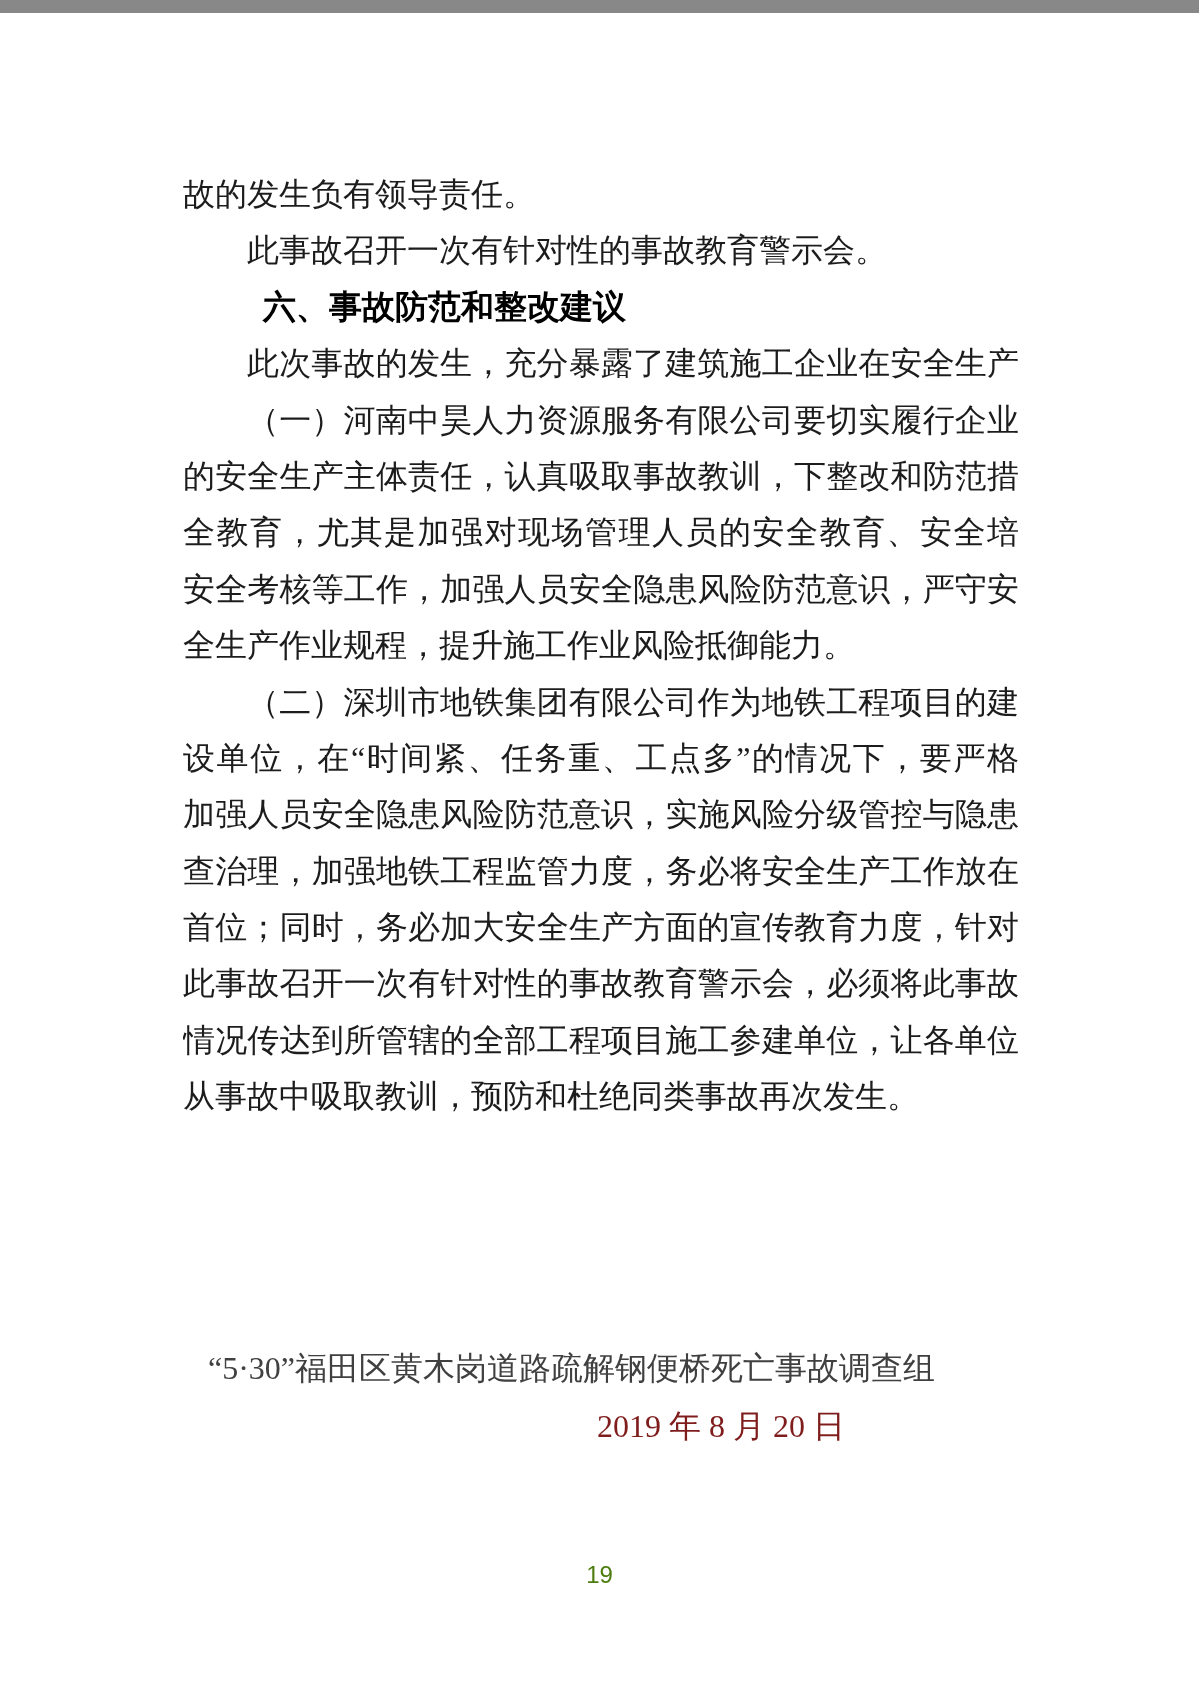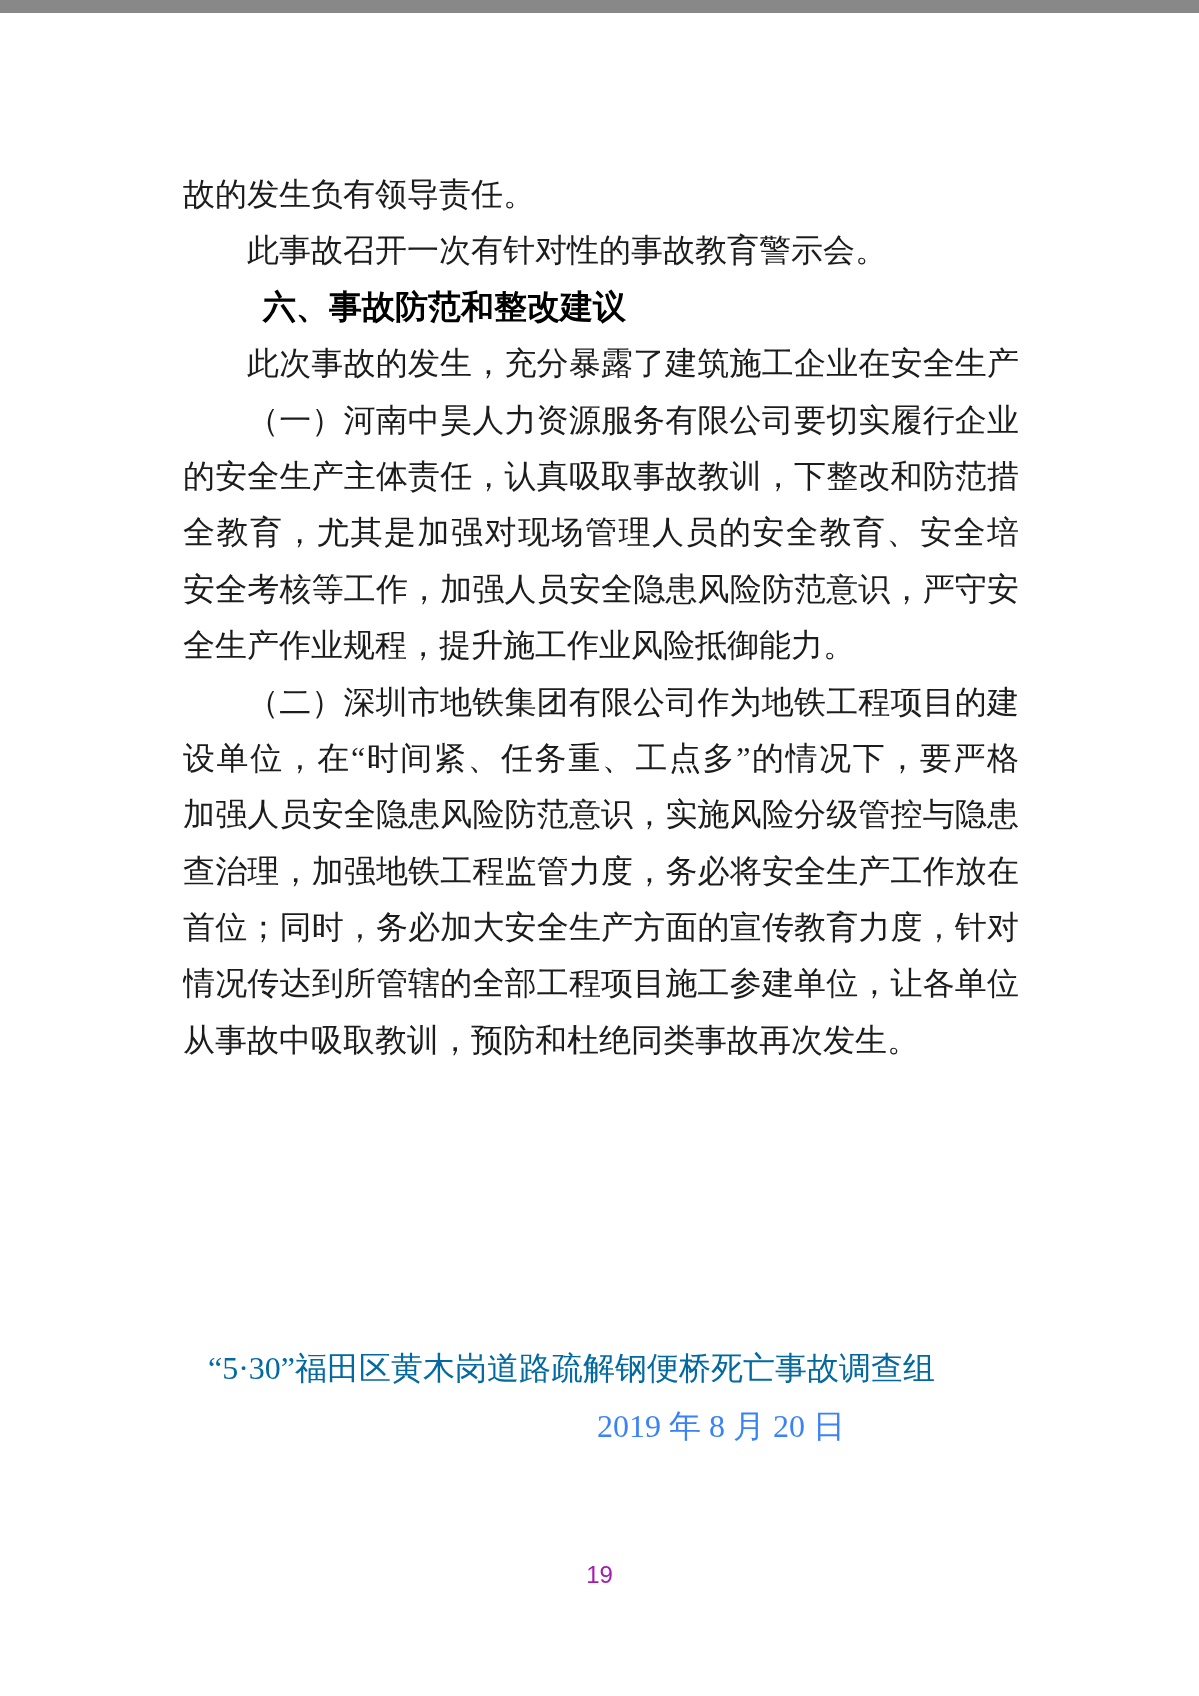--- a/index.html
+++ b/index.html
@@ -47,41 +47,41 @@
     text-indent: 80px;
     color: #000000;
   }
   .signature {
     position: absolute;
     left: 208px;
     top: 1336px;
     font-size: 32px;
     line-height: 38px;
     white-space: nowrap;
-    color: #0369a1;
+    color: #404040;
   }
   .date {
     position: absolute;
     left: 597px;
     top: 1394px;
     font-size: 32px;
     line-height: 38px;
     white-space: nowrap;
-    color: #3b82f6;
+    color: #7f1d1d;
   }
   .page-number {
     position: absolute;
     left: 0;
     top: 1548px;
     width: 100%;
     text-align: center;
     font-family: "Liberation Sans", "DejaVu Sans", sans-serif;
     font-size: 24px;
     line-height: 28px;
-    color: #a21caf;
+    color: #4d7c0f;
   }
 </style>
 </head>
 <body>
 
 <div class="page">
   <div class="body-text">
       <div class="line">故的发生负有领导责任。</div>
       <div class="line indent">此事故召开一次有针对性的事故教育警示会。</div>
       <div class="line heading indent">六、事故防范和整改建议</div>
@@ -89,20 +89,21 @@
       <div class="line indent justify">（一）河南中昊人力资源服务有限公司要切实履行企业</div>
       <div class="line justify">的安全生产主体责任，认真吸取事故教训，下整改和防范措施</div>
       <div class="line justify">全教育，尤其是加强对现场管理人员的安全教育、安全培训、</div>
       <div class="line justify">安全考核等工作，加强人员安全隐患风险防范意识，严守安</div>
       <div class="line">全生产作业规程，提升施工作业风险抵御能力。</div>
       <div class="line indent justify">（二）深圳市地铁集团有限公司作为地铁工程项目的建</div>
       <div class="line justify">设单位，在“时间紧、任务重、工点多”的情况下，要严格</div>
       <div class="line justify">加强人员安全隐患风险防范意识，实施风险分级管控与隐患排</div>
       <div class="line justify">查治理，加强地铁工程监管力度，务必将安全生产工作放在</div>
       <div class="line justify">首位；同时，务必加大安全生产方面的宣传教育力度，针对</div>
+      <div class="line justify">此事故召开一次有针对性的事故教育警示会，必须将此事故</div>
       <div class="line justify">情况传达到所管辖的全部工程项目施工参建单位，让各单位</div>
       <div class="line">从事故中吸取教训，预防和杜绝同类事故再次发生。</div>
     </div>
 
   <div class="signature">“5·30”福田区黄木岗道路疏解钢便桥死亡事故调查组</div>
 
   <div class="date">2019 年 8 月 20 日</div>
 
   <div class="page-number">19</div>
 </div>

